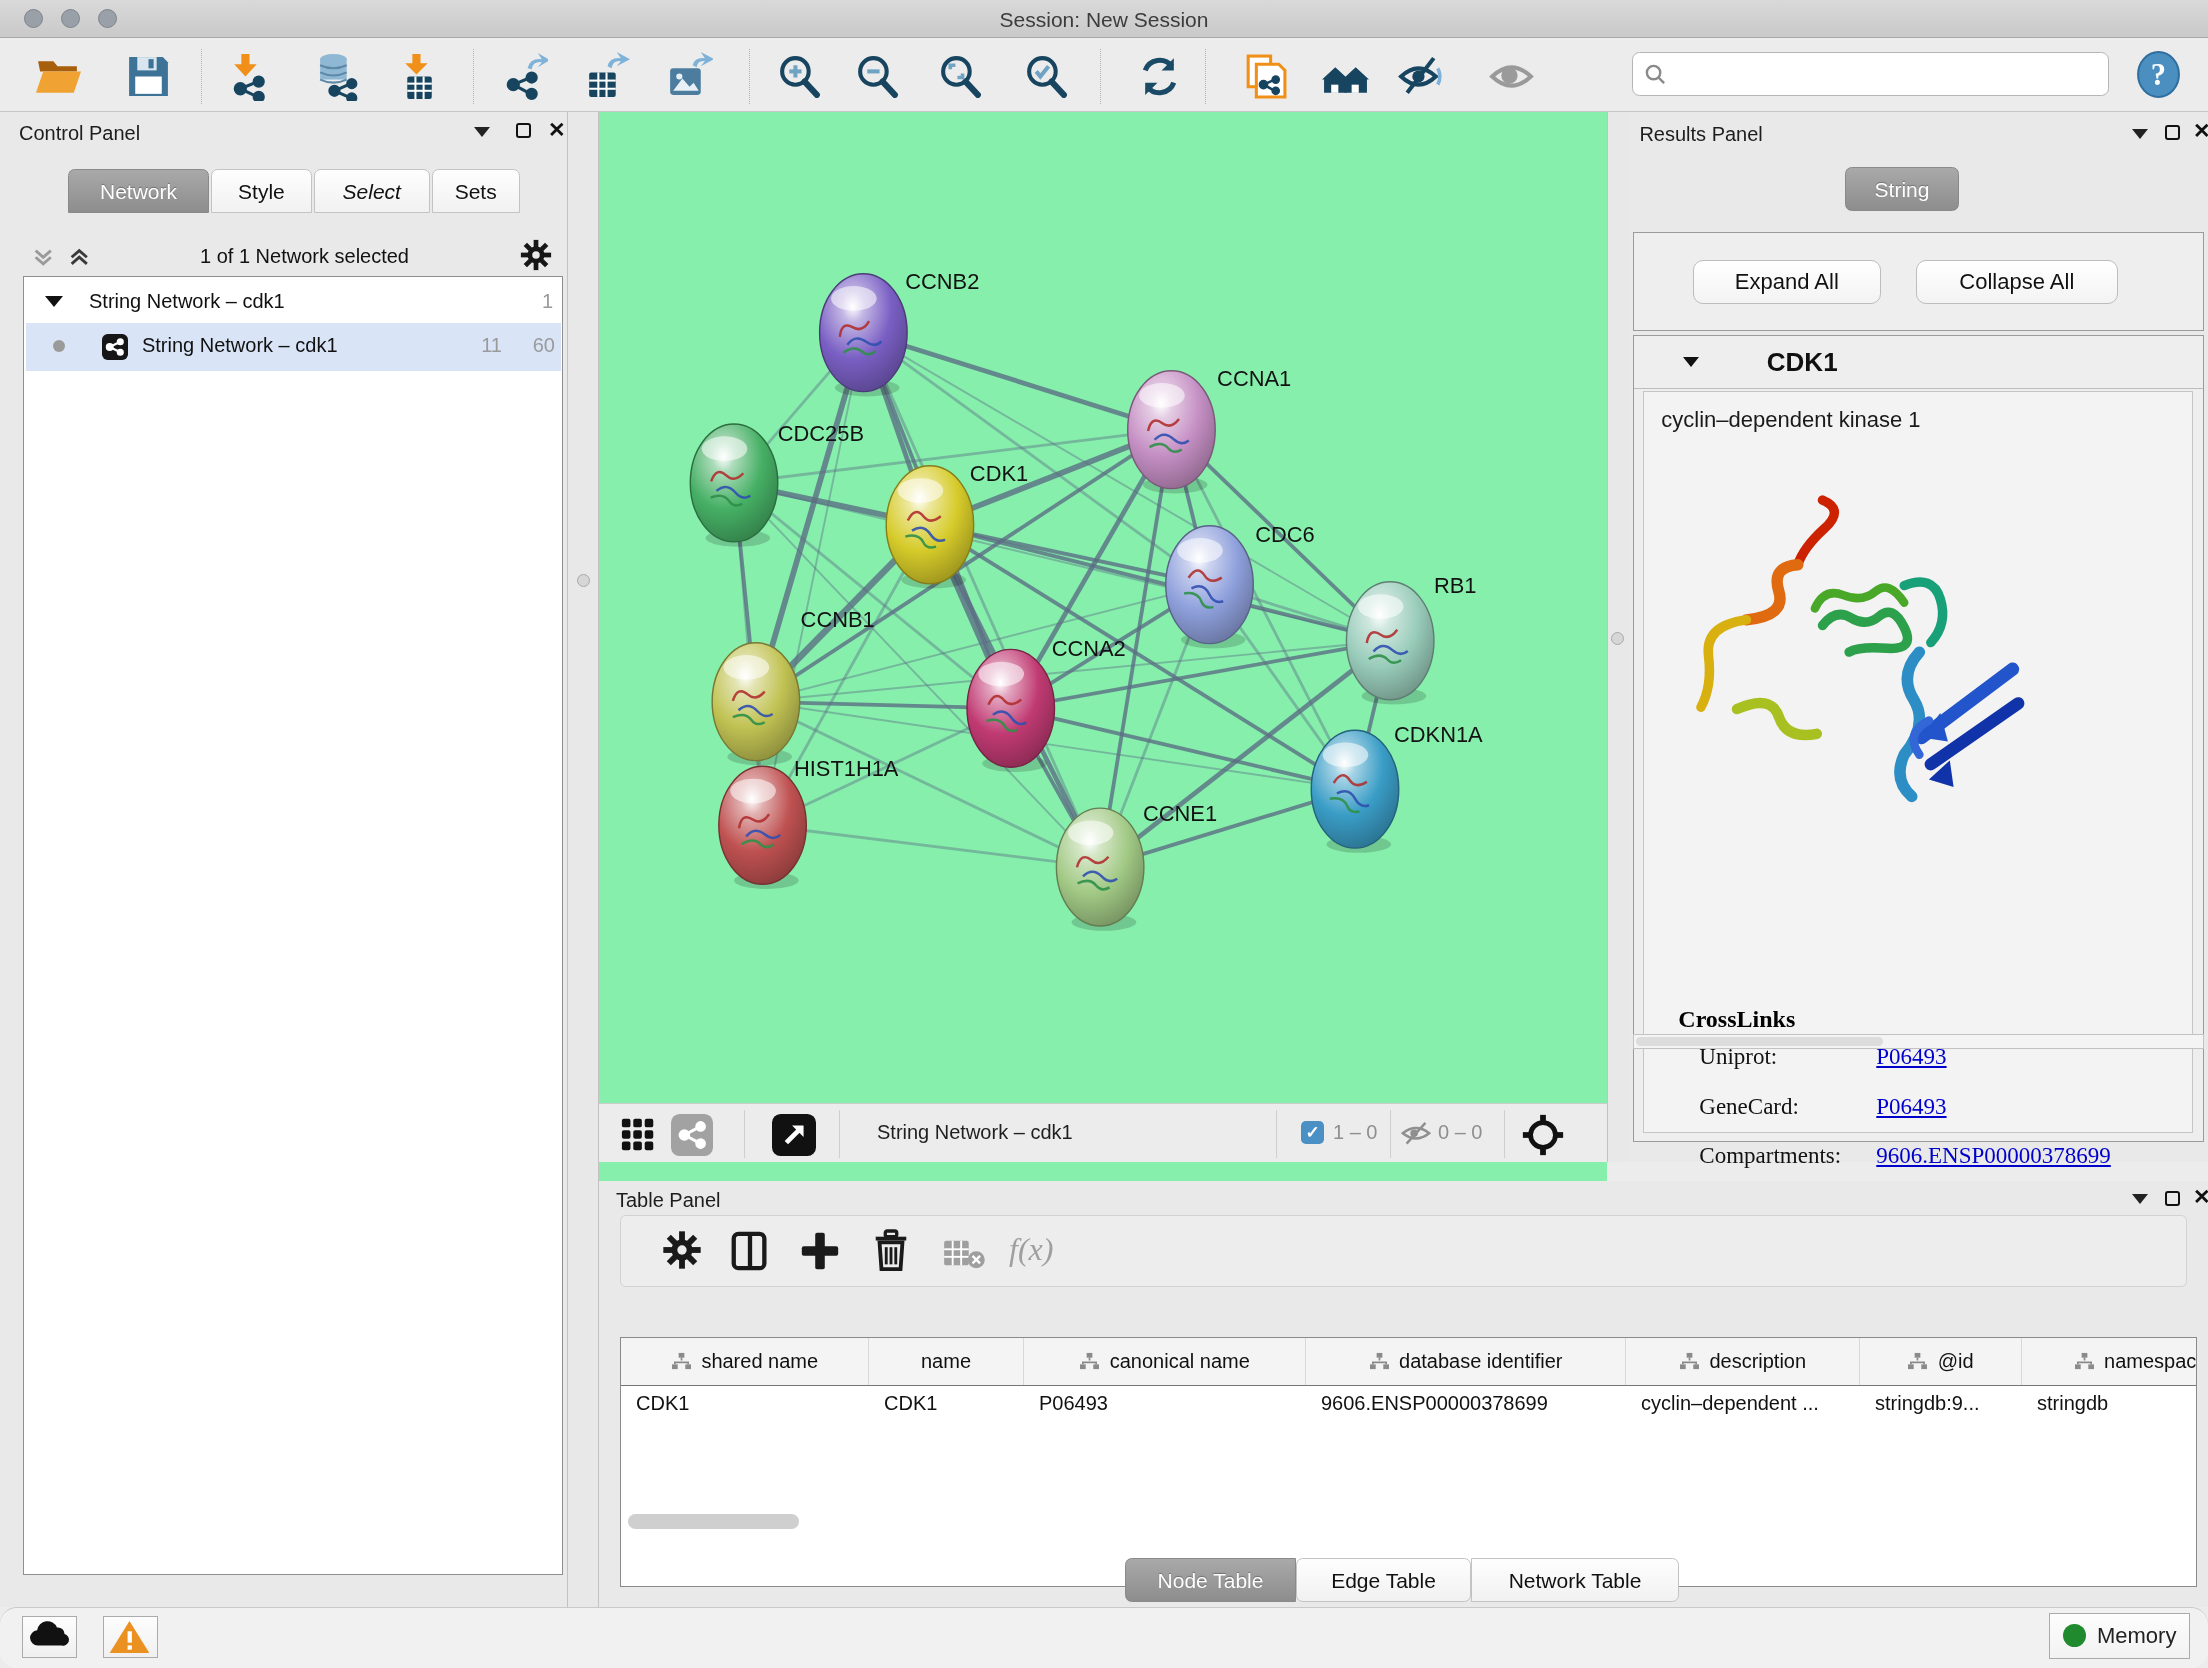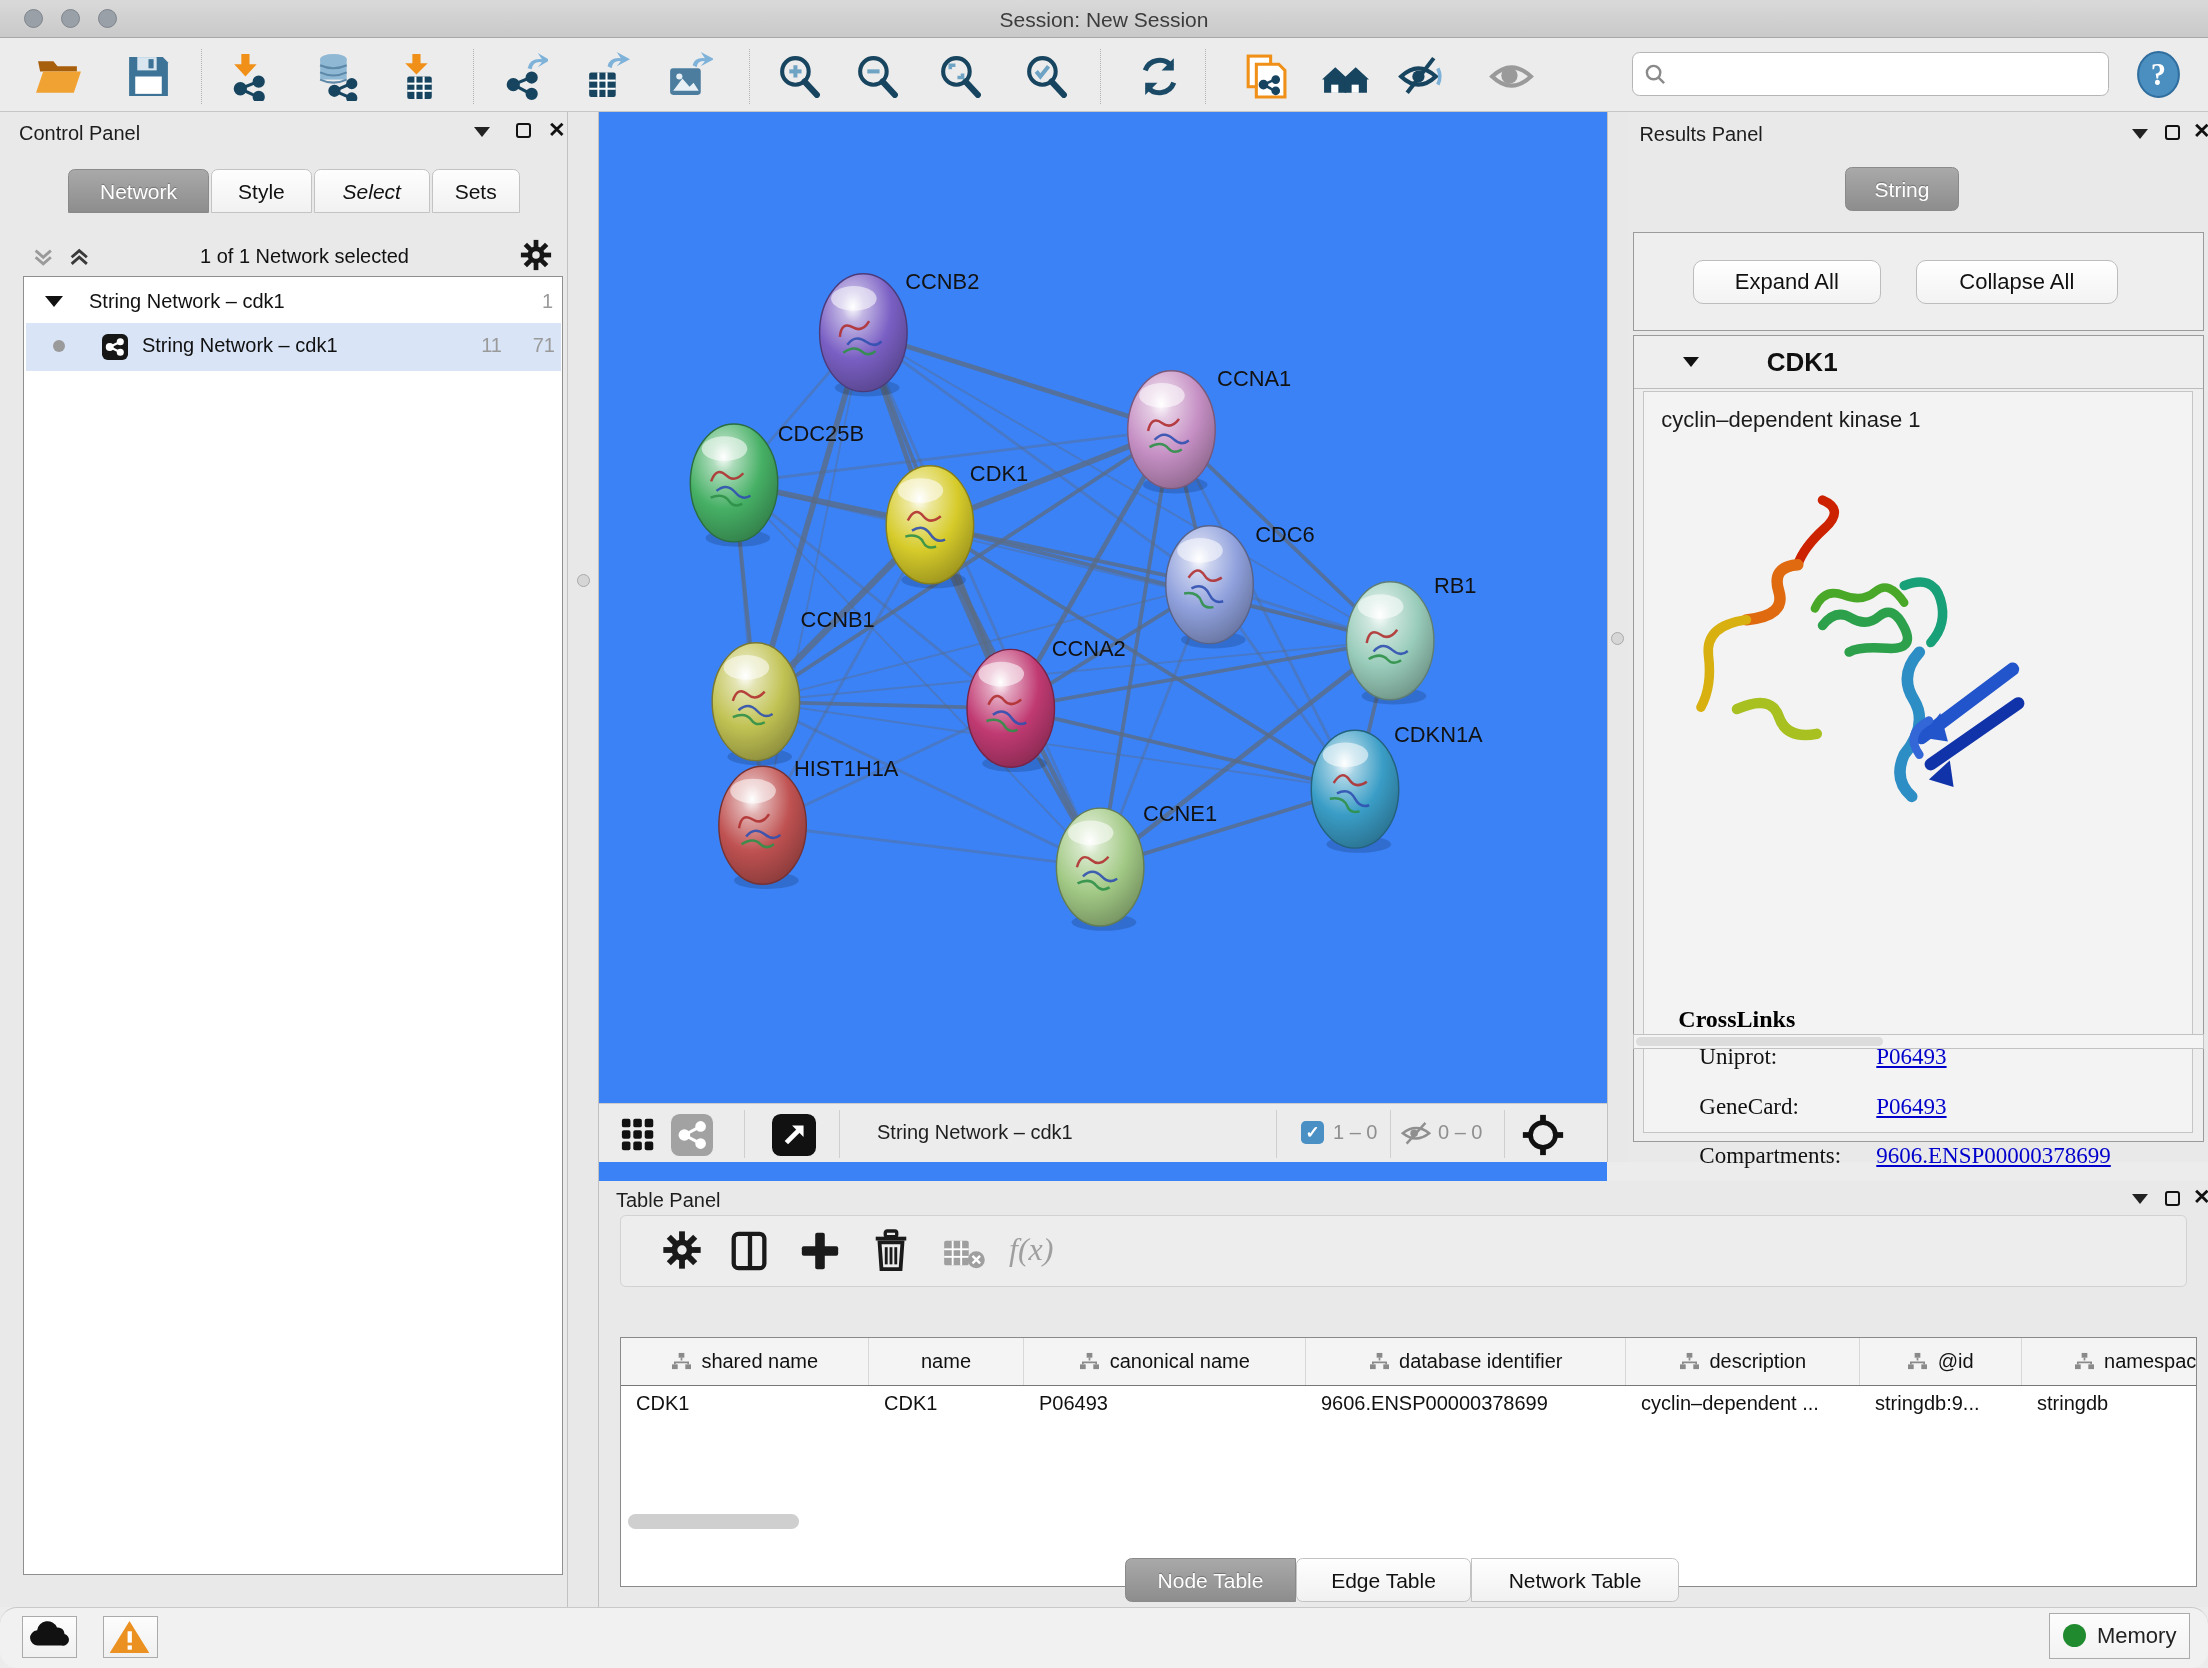--- a/index.html
+++ b/index.html
@@ -46,21 +46,21 @@
   .share-badge { width:26px; height:26px; border-radius:5.7px; background:#161616; }
   .share-badge svg { width:26px; height:26px; }
   .root-arrow { width:0; height:0; border-left:9.5px solid transparent; border-right:9.5px solid transparent; border-top:11.4px solid #111; }
 
   
   .vsplit { top:112px; width:32px; background:#e8e8e8; border-left:1px solid #c2c2c2; border-right:1px solid #c2c2c2; }
   .hsplit { left:599px; top:1162px; width:1609px; height:19px; background:#ececec; }
   .knob { width:13.3px; height:13.3px; border-radius:50%; background:#d6d6d6; border:1px solid #a9a9a9; }
 
   
-  .canvas { left:599px; top:112px; width:1008px; height:1184px; background:#3b82f6; }
+  .canvas { left:599px; top:112px; width:1008px; height:1184px; background:#86efac; }
   .net-toolbar { left:599px; top:1103px; width:1008px; height:59px; background:#ececec; border-top:1px solid #cccccc; }
   .nt-sep { top:5.7px; width:0; height:48px; border-left:1px solid #cfcfcf; }
   .nt-title { font-size:20px; color:#1f1f1f; top:17px; }
   .nt-count { font-size:20px; color:#8f8f8f; top:17px; }
   .checkbox-blue { width:23px; height:23px; border-radius:4.8px; background:#4a90c4; color:#fff; font-size:17px; font-weight:700;
                    text-align:center; line-height:23px; }
 
   
   .results-panel { left:1628px; top:112px; width:580px; height:1050px; background:#e9e9e9; }
   .rp-box { left:4.8px; width:571px; background:#eee; border:1px solid #9b9b9b; }
@@ -368,21 +368,21 @@
           <line x1="8" y1="13.5" x2="19" y2="8"></line>
               <line x1="8" y1="13.5" x2="19" y2="19"></line>
           <circle cx="8" cy="13.5" r="3"></circle>
               <circle cx="19" cy="8" r="2.6"></circle>
               <circle cx="19" cy="19" r="2.6"></circle>
             </g>
           </svg>
       </div>
       <div class="abs tree-label" style="left:116px;top:11.4px">String Network – cdk1</div>
       <div class="abs tree-count" style="left:438px;top:11.4px;width:38px;text-align:right">11</div>
-      <div class="abs tree-count" style="left:487px;top:11.4px;width:42px;text-align:right">71</div>
+      <div class="abs tree-count" style="left:487px;top:11.4px;width:42px;text-align:right">60</div>
     </div>
   </div>
 </div>
 
 <div class="abs vsplit" style="left:567px;height:1495px">
   <div class="abs knob" style="left:8.6px;top:462px"></div>
 </div>
 <div class="abs vsplit" style="left:1607px;height:1050px">
   <div class="abs knob" style="left:2.9px;top:520px"></div>
 </div>

